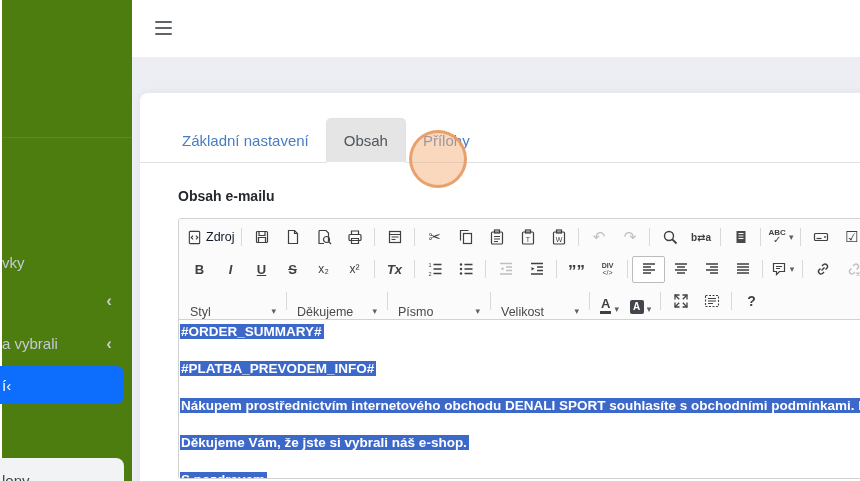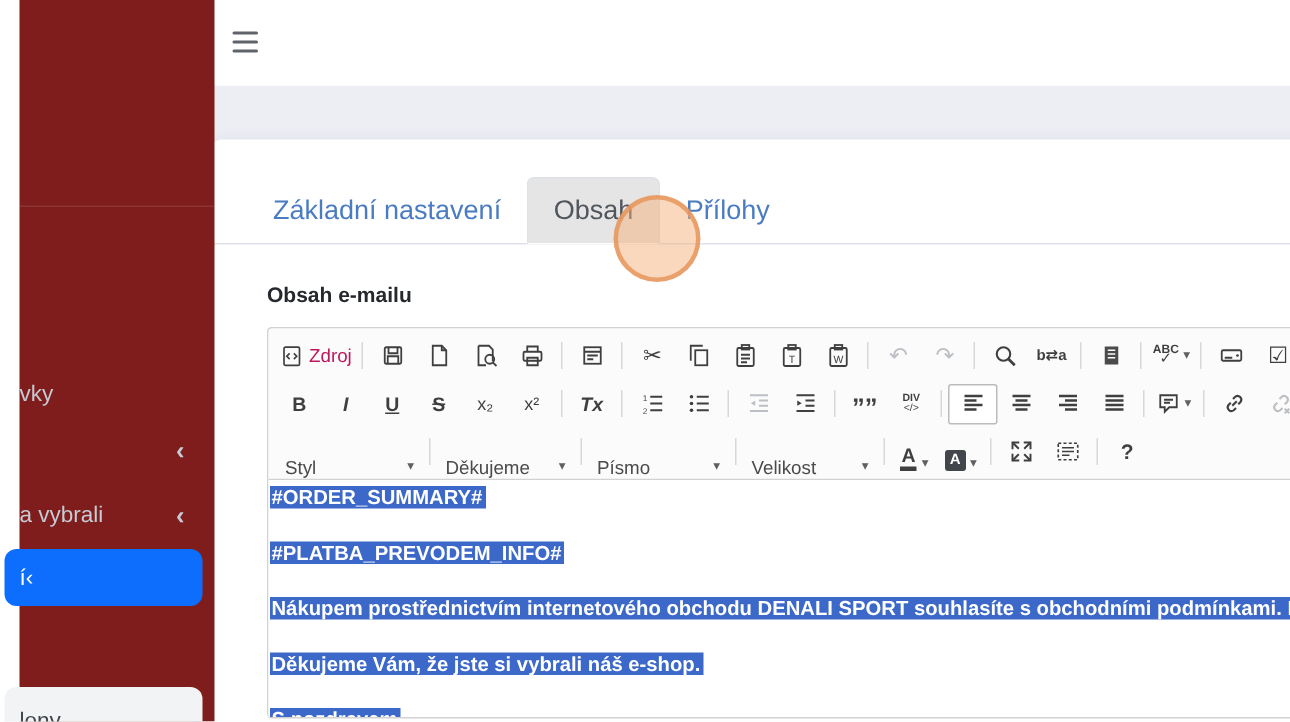--- a/index.html
+++ b/index.html
@@ -1,19 +1,19 @@
 <!DOCTYPE html>
 <html><head>
 <meta charset="utf-8">
 <style>
   html,body{margin:0;padding:0;}
   body{width:860px;height:481px;position:relative;overflow:hidden;background:#fff;
        font-family:"Liberation Sans","DejaVu Sans",sans-serif;}
   
-  .sidebar{position:absolute;left:13px;top:0;width:130px;height:481px;background:#7f1d1d;z-index:6;}
+  .sidebar{position:absolute;left:2px;top:0;width:130px;height:481px;background:#4d7c0f;z-index:6;}
   .sb-divider{position:absolute;top:137px;left:0;right:0;height:1px;background:rgba(255,255,255,.10);}
   .sb-item{position:absolute;left:0;right:0;height:32px;display:flex;align-items:center;
            color:#c5cad3;font-size:15px;}
   .sb-item .chev{position:absolute;right:20px;font-size:17px;font-weight:bold;color:#c5cad3;line-height:1;}
   .i1{top:246px;}
   .i2{top:284px;}
   .i3{top:327px;}
   .sb-active{position:absolute;top:366px;left:-10px;right:8px;height:38px;border-radius:8px;
              background:#0d6efd;color:#fff;display:flex;align-items:center;padding-left:10px;
              font-size:15px;box-sizing:border-box;}
@@ -27,40 +27,40 @@
   .hamburger{position:absolute;left:25px;top:21px;width:17px;height:14px;display:flex;
              flex-direction:column;justify-content:space-between;cursor:pointer;}
   .hamburger span{display:block;height:2px;background:#5f646b;border-radius:1px;}
   .band{position:absolute;left:0;top:57px;right:0;bottom:0;background:#eceef4;}
   .card{position:absolute;left:10px;top:36px;width:760px;height:400px;background:#fff;
         border-radius:8px 0 0 0;box-shadow:0 0 10px rgba(40,50,70,.06);padding-top:25px;
         box-sizing:content-box;}
   
   .tabbar{position:relative;height:44px;display:flex;align-items:stretch;padding-left:25px;
           border-bottom:1px solid #dee2e6;}
-  .tab{display:flex;align-items:center;padding:0 17px;font-size:18px;color:#4a7cc2;cursor:pointer;}
+  .tab{display:flex;align-items:center;padding:0 17px;font-size:15px;color:#4a7cc2;cursor:pointer;}
   .tab.active{background:#e5e5e5;border:1px solid #dee2e6;border-bottom:1px solid #fff;
               border-radius:5px 5px 0 0;margin-bottom:-1px;color:#50565c;}
   .click-circle{position:absolute;left:269px;top:12px;width:52px;height:52px;border-radius:50%;
                 background:rgba(243,178,124,.50);border:3px solid rgba(231,151,93,.85);
                 z-index:10;pointer-events:none;}
   
   .heading{margin:25px 0 0 38px;font-size:14px;font-weight:bold;color:#25292e;height:17px;}
   .editor{margin:13px 0 0 38px;width:900px;border:1px solid #d2d2d2;border-radius:3px;
           background:#fff;}
   .toolbar{background:#fbfbfb;border-bottom:1px solid #d2d2d2;padding:2px 5px;border-radius:3px 3px 0 0;}
   .trow{display:flex;align-items:center;height:32px;}
   .tbtn{min-width:25px;height:25px;display:flex;align-items:center;justify-content:center;
         color:#3f3f3f;padding:0 3px;border-radius:2px;cursor:pointer;position:relative;}
   .tbtn svg{display:block;}
   .tbtn.disabled{color:#bcbfc3;}
   .tbtn.pressed{background:#fff;border:1px solid #bcbcbc;}
   .sep{width:1px;height:18px;background:#d8d8d8;margin:0 4px;flex:none;}
   .glyph{font-size:15px;line-height:1;font-family:"DejaVu Sans",sans-serif;}
-  .blab{font-size:12.5px;margin-left:4px;color:#be185d;text-align:right;}
+  .blab{font-size:12.5px;margin-left:4px;color:#0f172a;text-align:right;}
   .fmt{font-size:13px;font-weight:bold;}
   .it{font-style:italic;}
   .un{text-decoration:underline;}
   .st{text-decoration:line-through;}
   .caret{font-size:9px;color:#606060;margin-left:3px;line-height:1;
          font-family:"DejaVu Sans",sans-serif;}
   .stack{display:flex;flex-direction:column;align-items:center;line-height:1;}
   .stack .t1{font-size:7px;font-weight:bold;}
   .stack .t2{font-size:7px;}
   .abc{font-size:8px;font-weight:bold;letter-spacing:0;}

